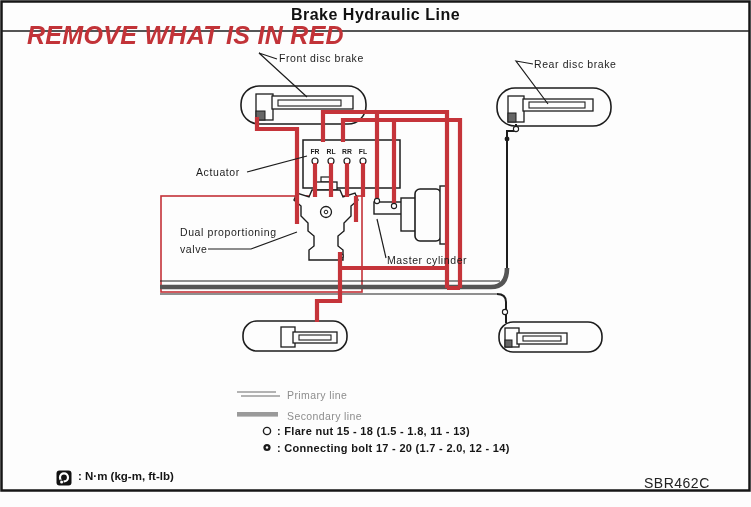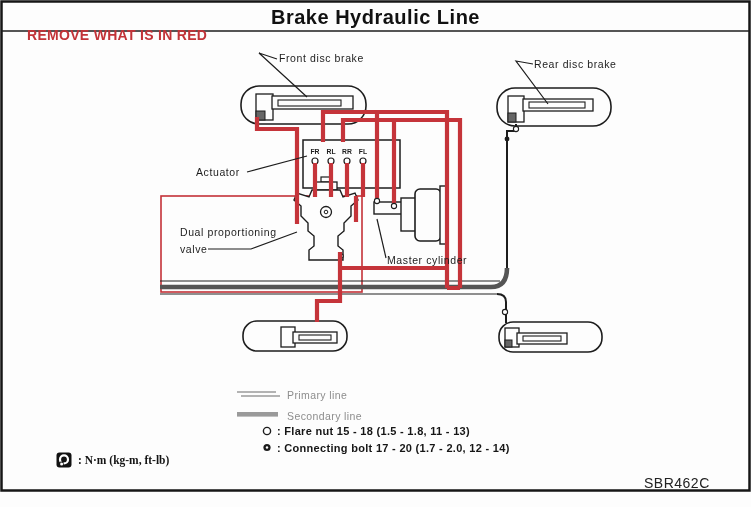--- a/index.html
+++ b/index.html
@@ -3,29 +3,29 @@
 <meta charset="utf-8">
 <style>
   html,body{margin:0;padding:0;background:#e8e8e8;}
   .page{
     position:relative;width:751px;height:507px;background:#fdfdfd;
     font-family:"Liberation Sans",sans-serif;overflow:hidden;
   }
   .abs{position:absolute;}
   .title{
     left:0;top:6px;width:751px;text-align:center;
-    font-size:20px;font-weight:bold;color:#111;letter-spacing:.5px;
+    font-size:16px;font-weight:bold;color:#111;letter-spacing:.5px;
   }
   .red-note{
-    left:27px;top:27px;font-size:14px;font-weight:600;
-    color:#c23338;letter-spacing:.3px;white-space:nowrap;
+    left:27px;top:21px;font-size:25px;font-weight:600;
+    color:#c23338;letter-spacing:.3px;white-space:nowrap;font-style:italic;
   }
   .footer-note{
-    left:56px;top:452px;display:flex;align-items:center;gap:6px;
-    font-size:11.5px;font-weight:600;color:#141414;font-family:Liberation Serif, serif;
+    left:56px;top:470px;display:flex;gap:6px;
+    font-size:11.5px;font-weight:600;color:#141414;
   }
   .figure-code{
     left:644px;top:475px;font-size:14px;color:#222;letter-spacing:.5px;
   }
   svg{position:absolute;left:0;top:0;}
   .lbl{font-family:"Liberation Sans",sans-serif;font-size:10.5px;fill:#1d1d1d;letter-spacing:.6px;}
   .port{font-family:"Liberation Sans",sans-serif;font-size:6.8px;font-weight:bold;fill:#1d1d1d;}
   .legend-gray{font-family:"Liberation Sans",sans-serif;font-size:10.5px;fill:#8d8d8d;letter-spacing:.4px;}
   .legend-bold{font-family:"Liberation Sans",sans-serif;font-size:11px;font-weight:bold;fill:#161616;letter-spacing:.3px;}
 </style>

